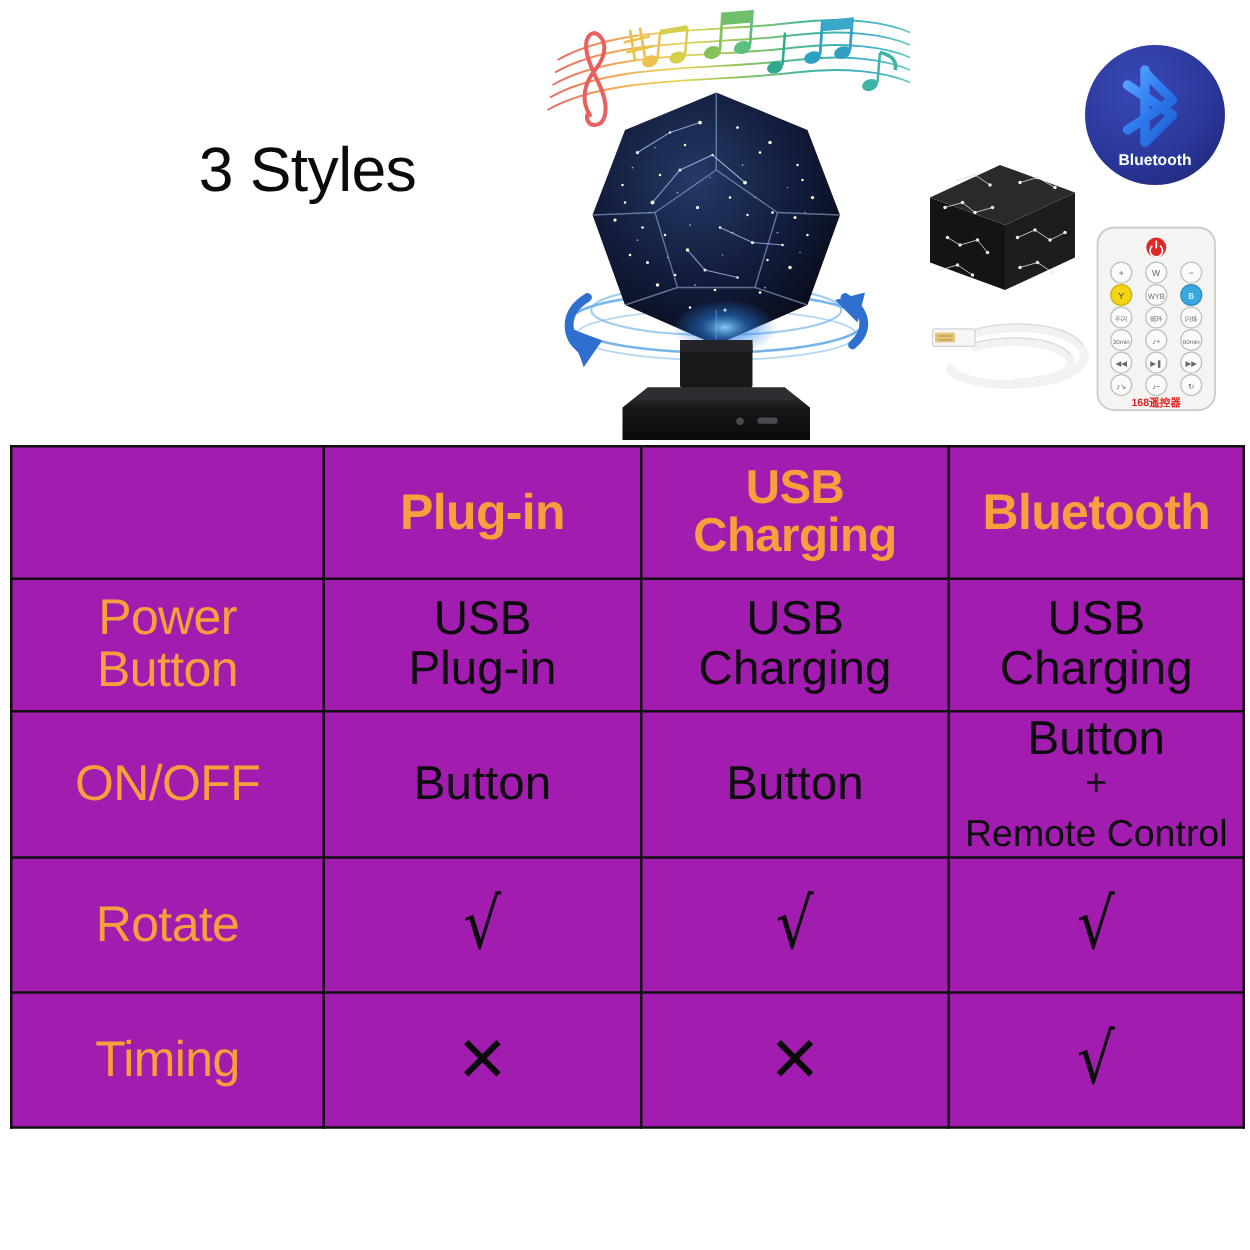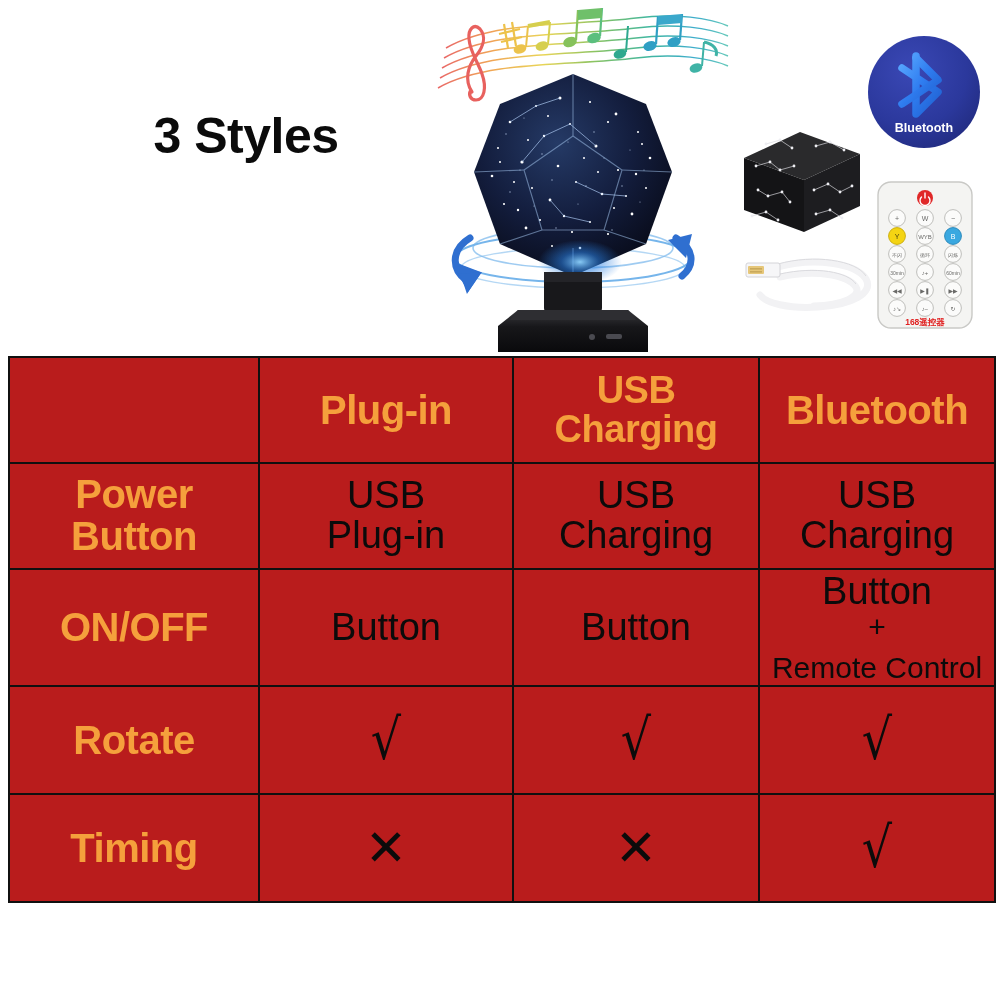--- a/index.html
+++ b/index.html
@@ -20,21 +20,21 @@
     left: 0; top: 0;
     width: 1000px; height: 352px;
     background: #ffffff;
   }
 
   .headline {
     position: absolute;
     left: 46px; top: 102px;
     width: 400px;
     color: #0b0b0b;
-    font-weight: bold;
+    font-weight: normal;
     font-size: 50px;
     line-height: 1.38;
     letter-spacing: -0.5px;
   }
   .headline-l1 { display: block; text-align: center; }
   .headline-l2 { display: block; text-align: center; }
 
   
   .music-staff {
     position: absolute;
@@ -83,21 +83,21 @@
     left: 8px; top: 356px;
     width: 986px;
     border-collapse: collapse;
     table-layout: fixed;
   }
   .cmp-table td {
     border: 2px solid #101010;
     text-align: center;
     vertical-align: middle;
     padding: 2px 4px;
-    background: #b91c1c;
+    background: #a21caf;
   }
   .col-label { width: 250px; }
   .col-a { width: 254px; }
   .col-b { width: 246px; }
   .col-c { width: 236px; }
 
   .r-head td { height: 106px; }
   .r-power td { height: 106px; }
   .r-onoff td { height: 104px; }
   .r-mark  td { height: 108px; }
@@ -106,21 +106,21 @@
     color: #F5A03C;
     font-weight: bold;
     font-size: 40px;
     line-height: 1.02;
     letter-spacing: -0.5px;
   }
   .hdr-txt.two-line { font-size: 38px; }
 
   .row-label {
     color: #F5A03C;
-    font-weight: bold;
+    font-weight: normal;
     font-size: 40px;
     line-height: 1.04;
     letter-spacing: -0.5px;
   }
 
   .cell-txt {
     color: #0b0b0b;
     font-size: 38px;
     line-height: 1.05;
     font-weight: normal;

